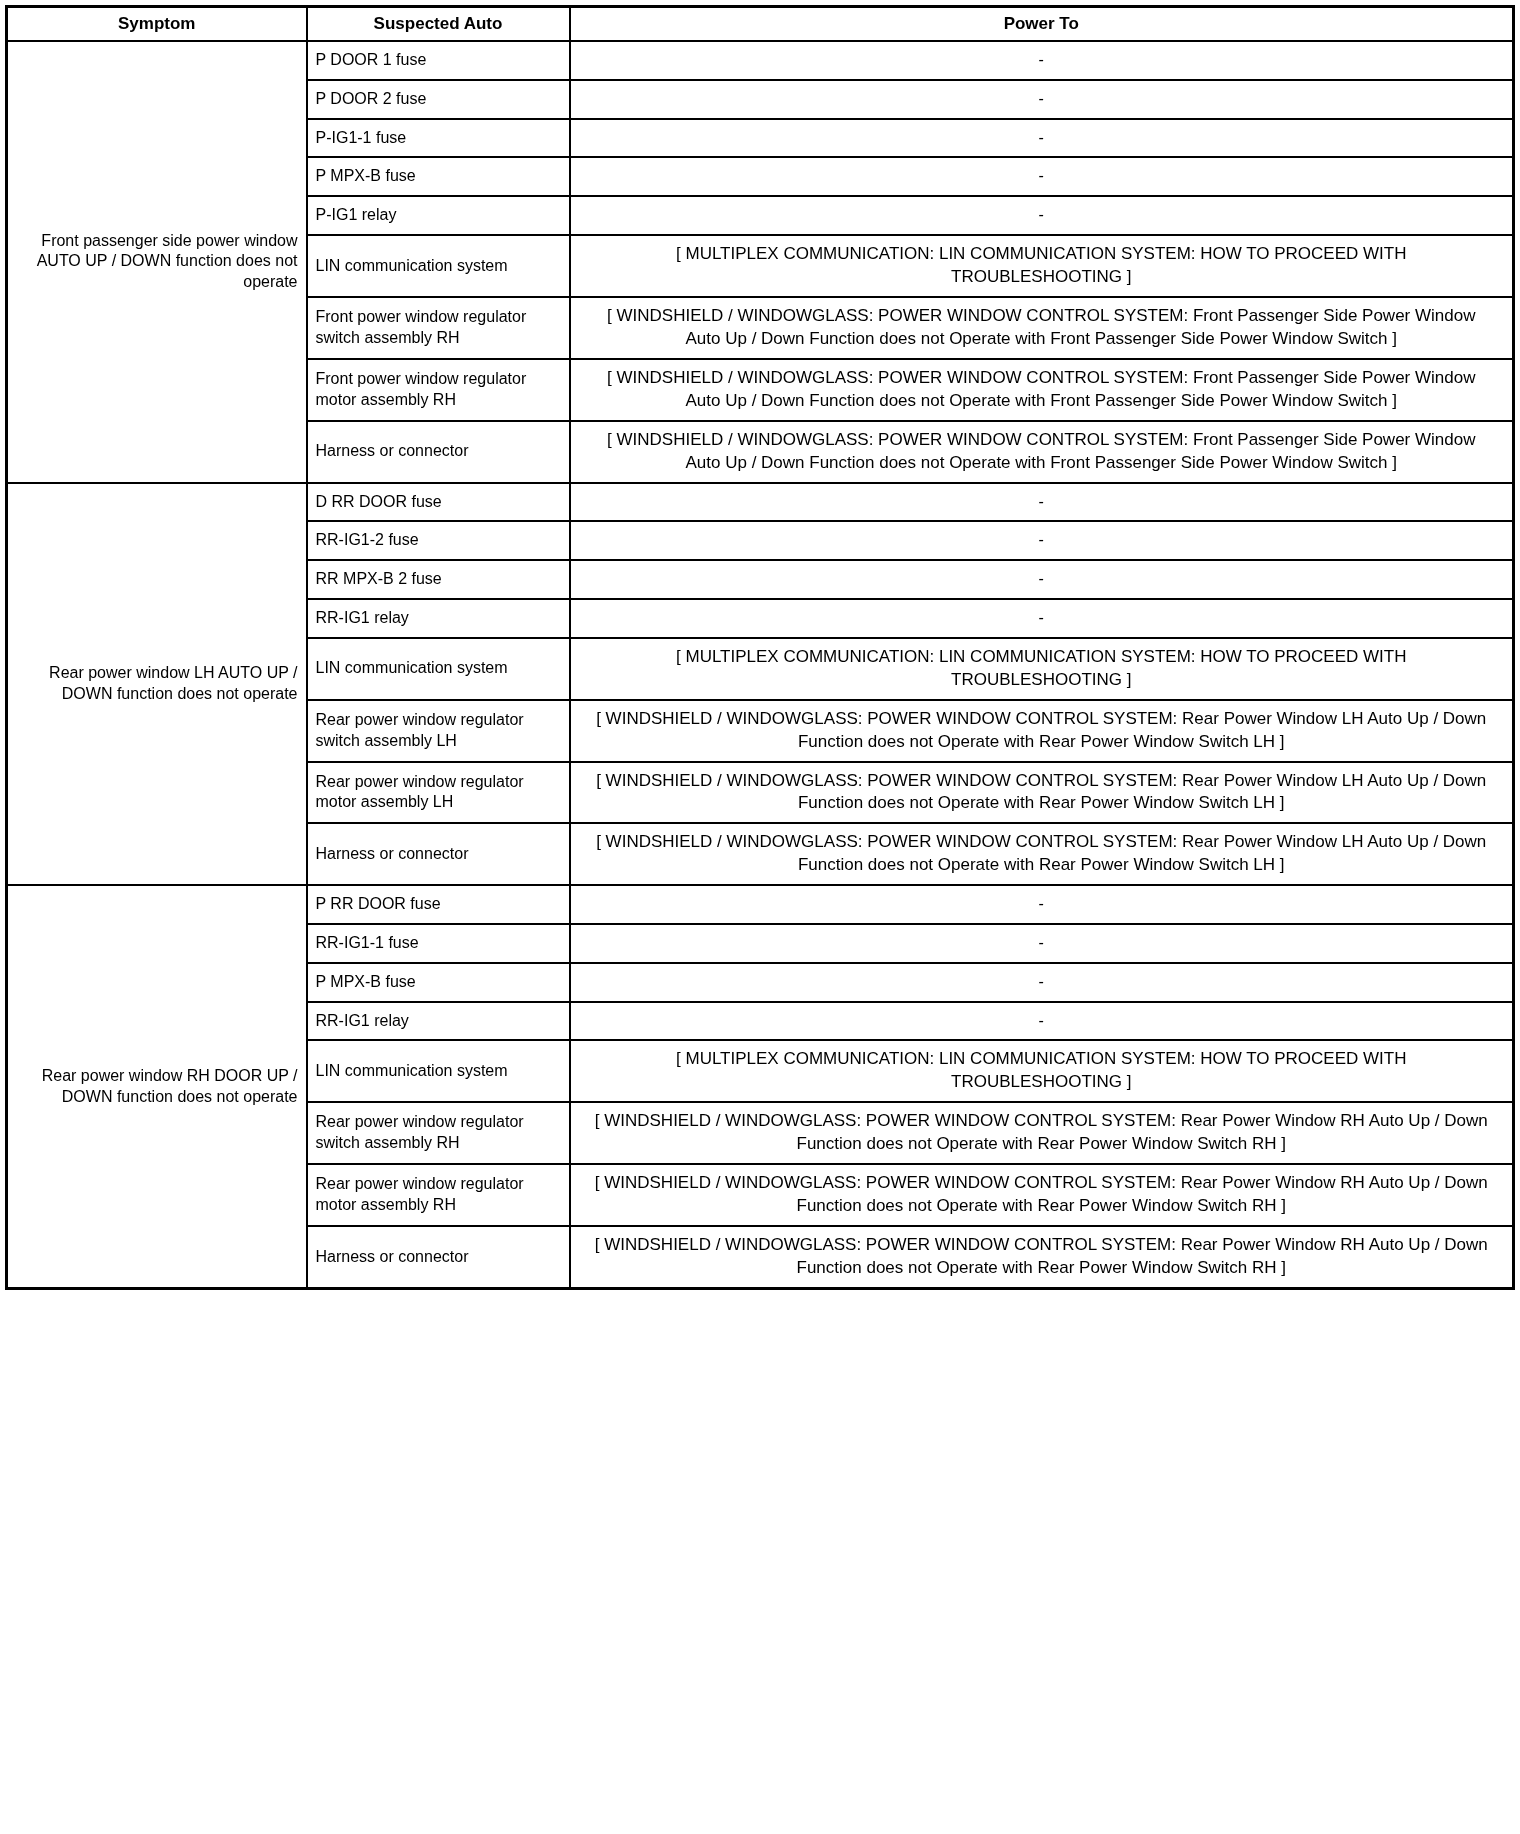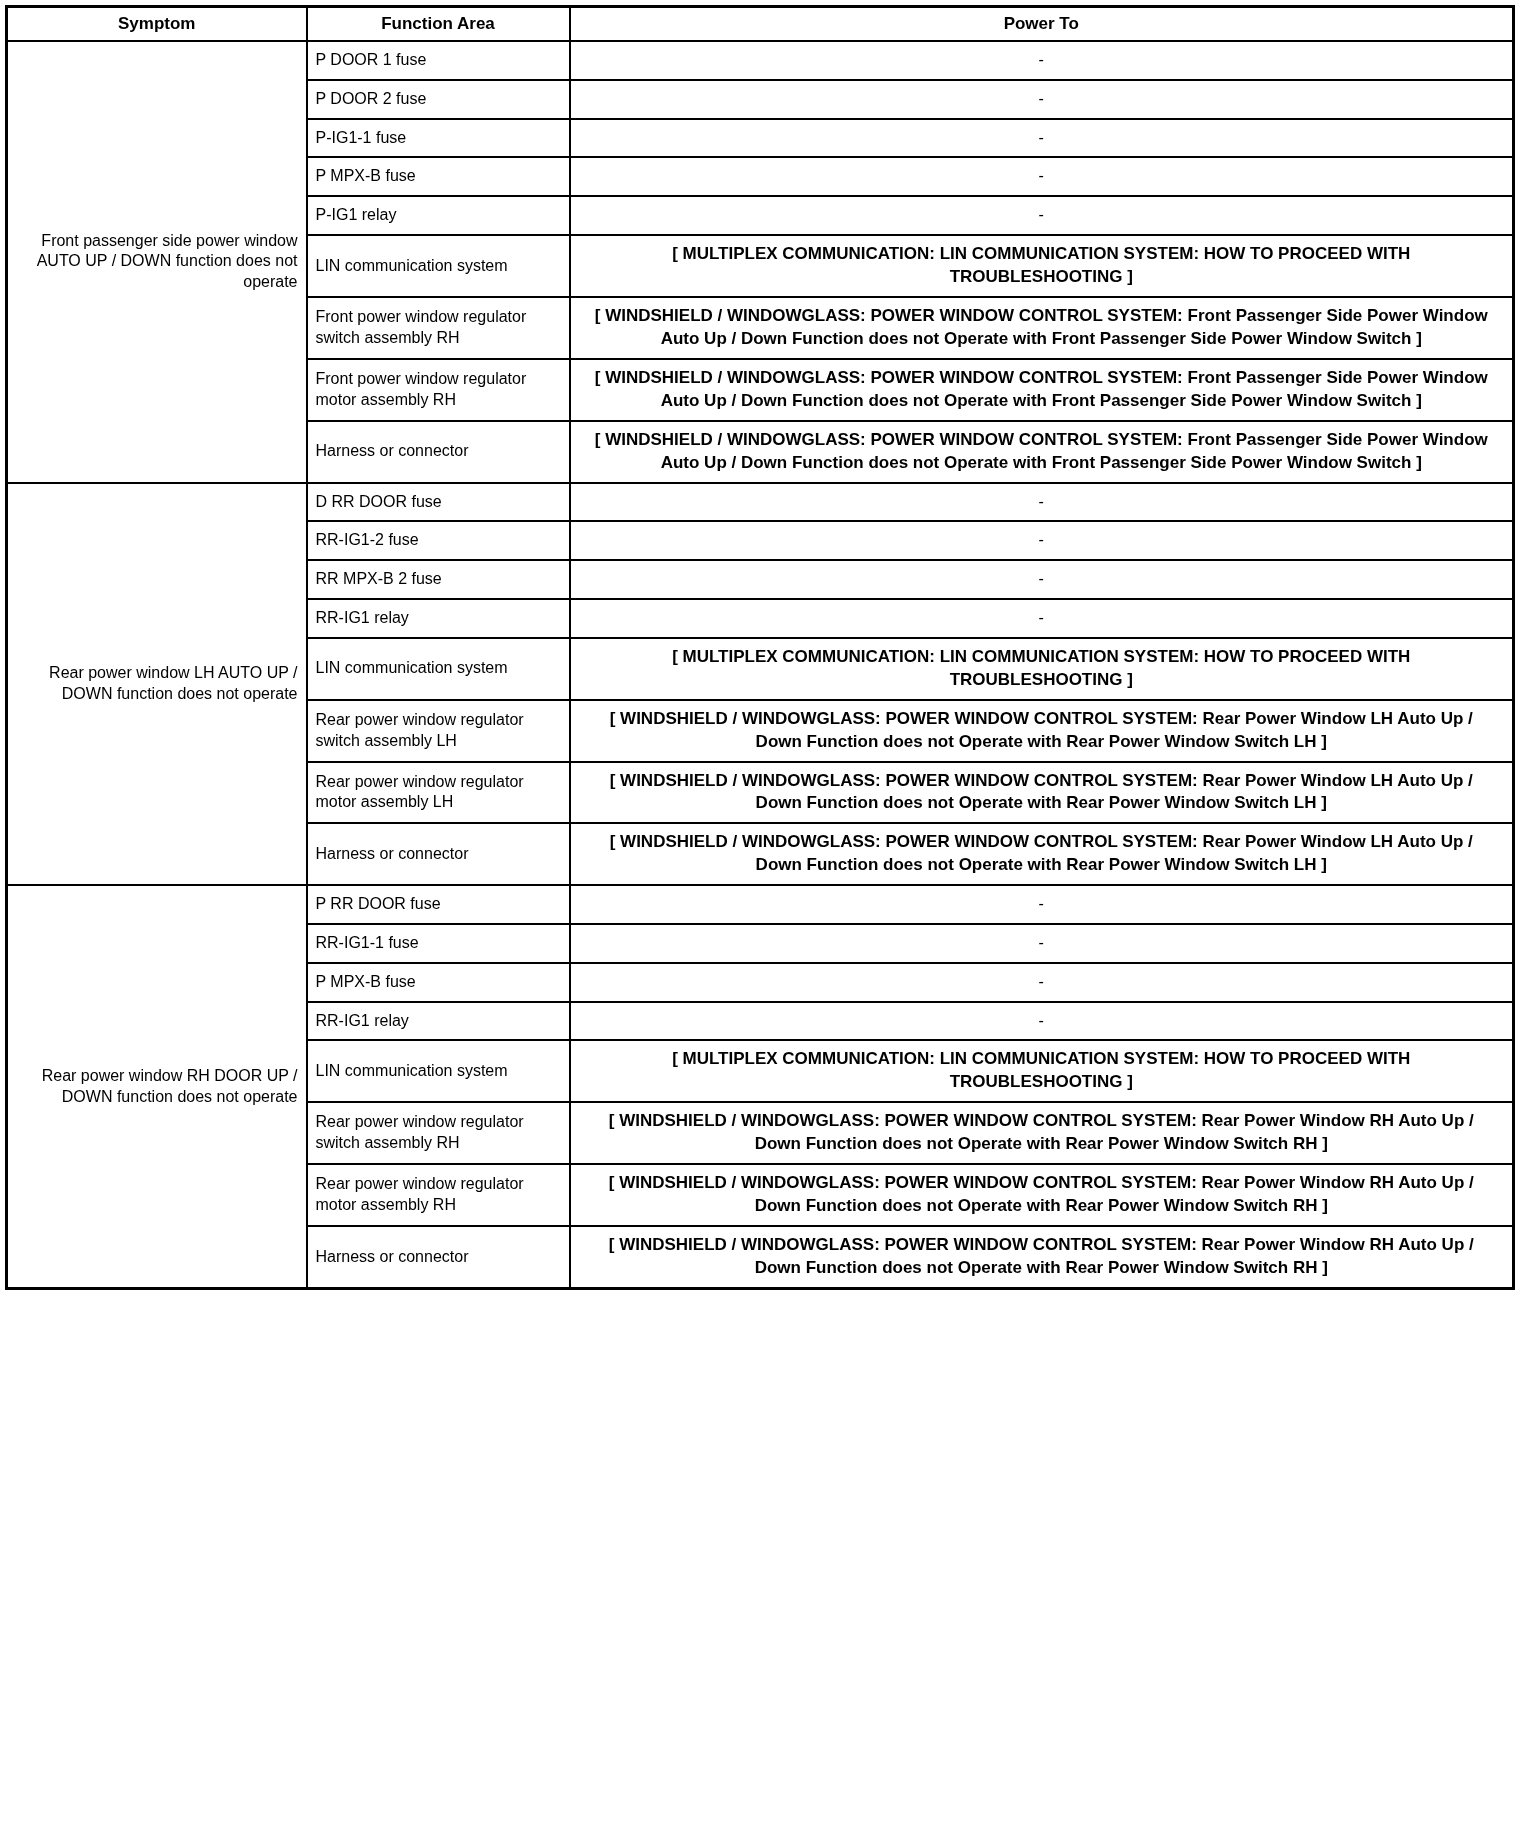--- a/index.html
+++ b/index.html
@@ -45,21 +45,21 @@
   }
   td.area-cell {
     text-align: left;
     vertical-align: middle;
   }
   td.refer-cell {
     text-align: center;
     vertical-align: middle;
   }
   td.refer-cell.ref-bold {
-    font-weight: bold;
+    font-weight: normal;
     font-size: 17px;
     line-height: 1.35;
     padding: 7px 24px;
   }
   td.refer-cell.ref-dash {
     font-weight: normal;
     padding: 8px 8px;
   }
 </style>
 </head>
@@ -68,21 +68,21 @@
 <div class="page">
   <table class="ts-table">
     <colgroup>
       <col class="col-symptom">
       <col class="col-area">
       <col class="col-refer">
     </colgroup>
     <thead>
       <tr>
         <th>Symptom</th>
-        <th>Function Area</th>
+        <th>Suspected Auto</th>
         <th>Power To</th>
       </tr>
     </thead>
     <tbody>
         <tr>
           <td class="symptom-cell" rowspan="9">Front passenger side power window AUTO UP / DOWN function does not operate</td>
           <td class="area-cell">P DOOR 1 fuse</td>
           <td class="refer-cell ref-dash">-</td>
         </tr>
         <tr>

